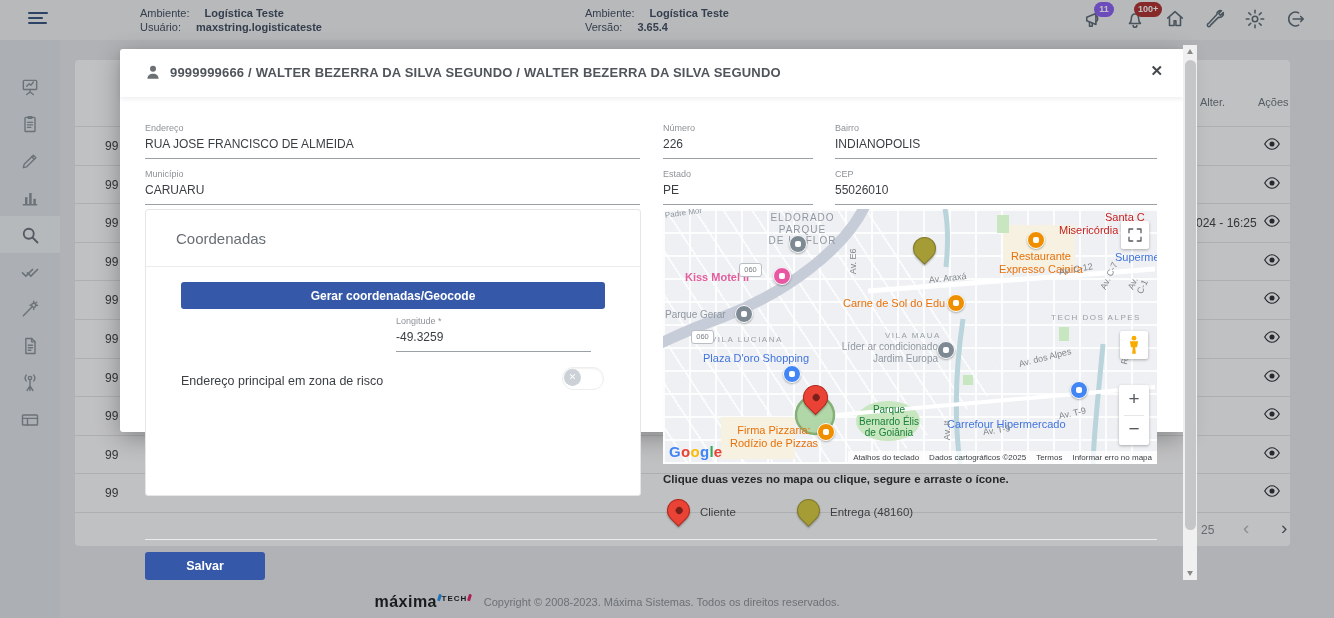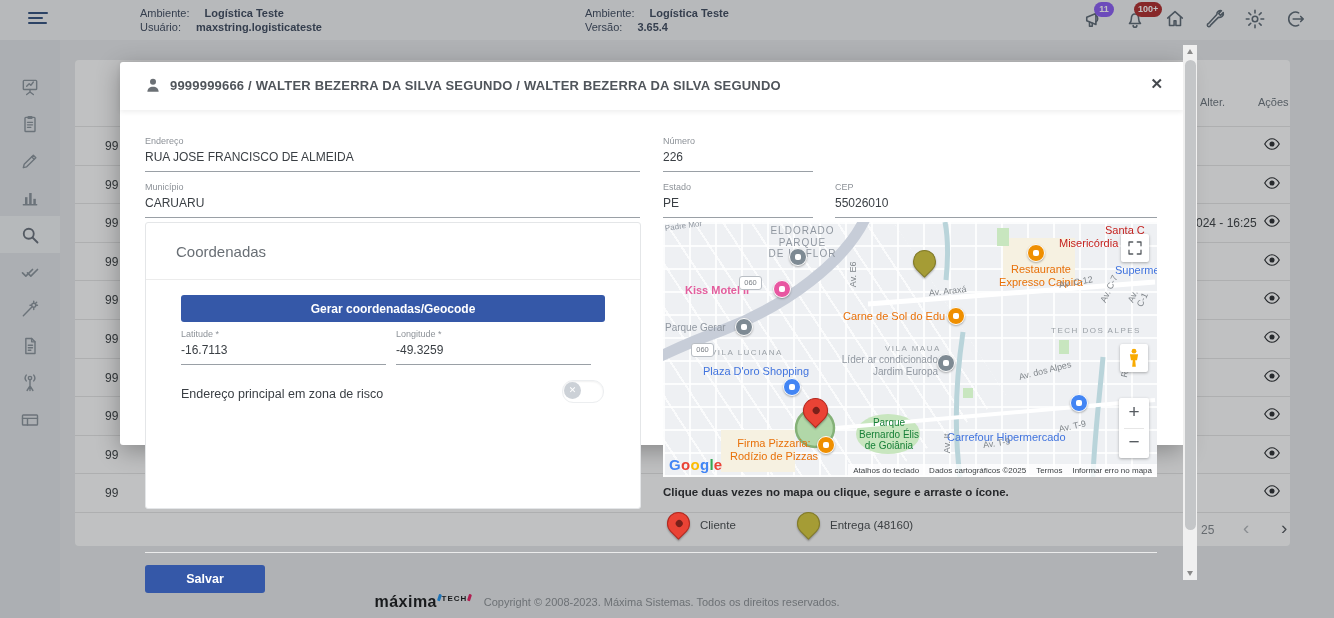--- a/index.html
+++ b/index.html
@@ -45,21 +45,21 @@
   .footer{position:absolute;left:0;top:586px;width:1214px;height:32px;display:flex;align-items:center;justify-content:center;gap:12px;}
   .logo{position:relative;font-weight:800;font-size:16px;color:#17181a;letter-spacing:.5px;}
   .logo sup{font-size:8px;font-weight:800;letter-spacing:1px;}
   .tick{display:inline-block;width:2.5px;height:7px;border-radius:1px;transform:rotate(18deg);margin:0 1px;vertical-align:super;}
   .copyright{font-size:11px;color:#8c9095;}
 
   
   .overlay{position:absolute;inset:0;background:rgba(30,33,36,.28);z-index:5;}
 
   
-  .modal{position:absolute;left:120px;top:62px;width:1063px;height:383px;background:#fff;z-index:10;
+  .modal{position:absolute;left:120px;top:49px;width:1063px;height:383px;background:#fff;z-index:10;
          border-radius:3px 0 0 3px;box-shadow:0 6px 24px rgba(0,0,0,.3);}
   .mtitlebar{position:absolute;left:0;top:0;width:100%;height:48px;box-shadow:0 2px 5px rgba(0,0,0,.07);}
   .person{position:absolute;left:24px;top:14px;width:18px;height:18px;color:#6b7075;}
   .mtitle{position:absolute;left:50px;top:16px;font-size:13px;font-weight:700;color:#50555b;letter-spacing:.2px;}
   .mclose{position:absolute;right:20px;top:13px;font-size:15px;font-weight:700;color:#45494e;cursor:pointer;}
 
   .fld{position:absolute;border-bottom:1px solid #9aa0a6;padding-bottom:7px;}
   .flabel{font-size:9px;color:#8d9298;}
   .fval{font-size:12px;color:#3a3f44;margin-top:4px;}
 
@@ -385,41 +385,41 @@
   </div>
 
   <div class="fld" style="left:25px;top:74px;width:495px">
     <div class="flabel">Endereço</div>
     <div class="fval">RUA JOSE FRANCISCO DE ALMEIDA</div>
   </div>
   <div class="fld" style="left:543px;top:74px;width:150px">
     <div class="flabel">Número</div>
     <div class="fval">226</div>
   </div>
+  <div class="fld" style="left:715px;top:74px;width:322px">
+    <div class="flabel">Bairro</div>
+    <div class="fval">INDIANOPOLIS</div>
+  </div>
   <div class="fld" style="left:543px;top:120px;width:150px">
     <div class="flabel">Estado</div>
     <div class="fval">PE</div>
   </div>
   <div class="fld" style="left:25px;top:120px;width:495px">
     <div class="flabel">Município</div>
     <div class="fval">CARUARU</div>
   </div>
   <div class="fld" style="left:715px;top:120px;width:322px">
     <div class="flabel">CEP</div>
     <div class="fval">55026010</div>
   </div>
 
   <div class="card">
     <div class="card-title">Coordenadas</div>
     <div class="card-div"></div>
     <button class="geo-btn" style="background: rgb(53, 88, 168);">Gerar coordenadas/Geocode</button>
-    <div class="fld" style="left:35px;top:106px;width:205px">
-      <div class="flabel">Latitude *</div>
-      <div class="fval">-16.7113</div>
-    </div>
     <div class="fld" style="left:250px;top:106px;width:195px">
       <div class="flabel">Longitude *</div>
       <div class="fval">-49.3259</div>
     </div>
     <div class="toggle-label">Endereço principal em zona de risco</div>
     <div class="toggle">
       <div class="knob">✕</div>
     </div>
   </div>
 

